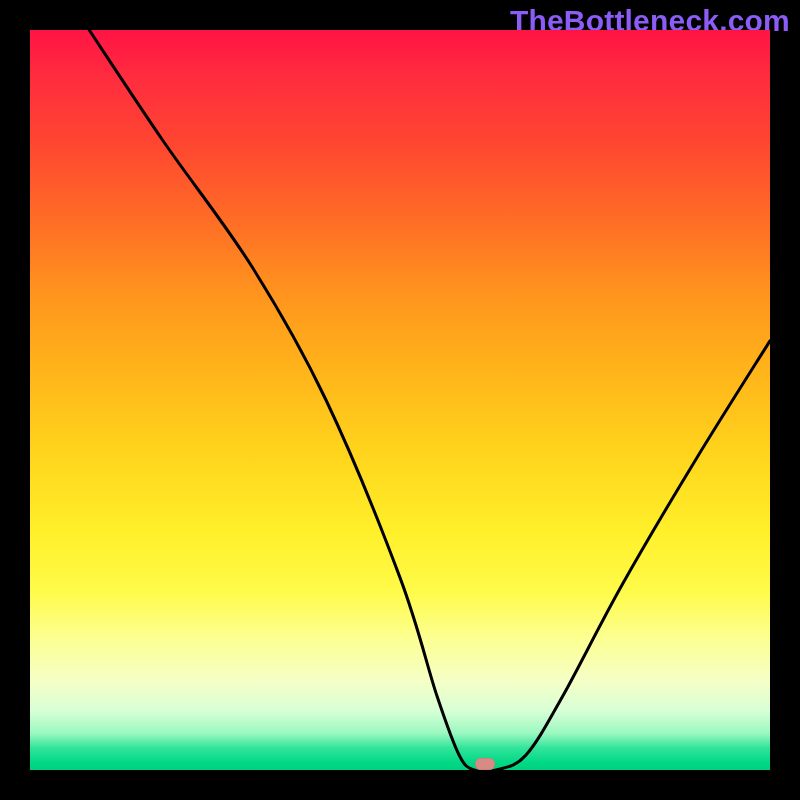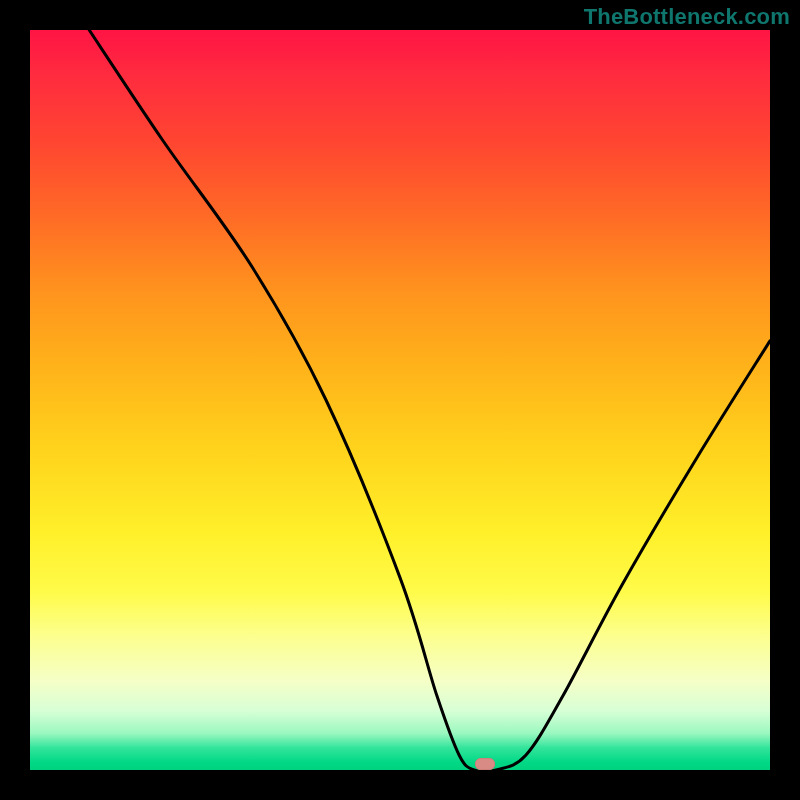--- a/index.html
+++ b/index.html
@@ -14,22 +14,22 @@
   .outer {
     position: relative;
     width: 800px;
     height: 800px;
     background: #000;
   }
   .watermark {
     position: absolute;
     top: 4px;
     right: 10px;
-    color: #0f766e;
-    font-size: 22px;
+    color: #8b5cf6;
+    font-size: 30px;
     font-weight: 600;
     letter-spacing: 0.2px;
     user-select: none;
   }
   .plot {
     position: absolute;
     left: 30px;
     top: 30px;
     width: 740px;
     height: 740px;

